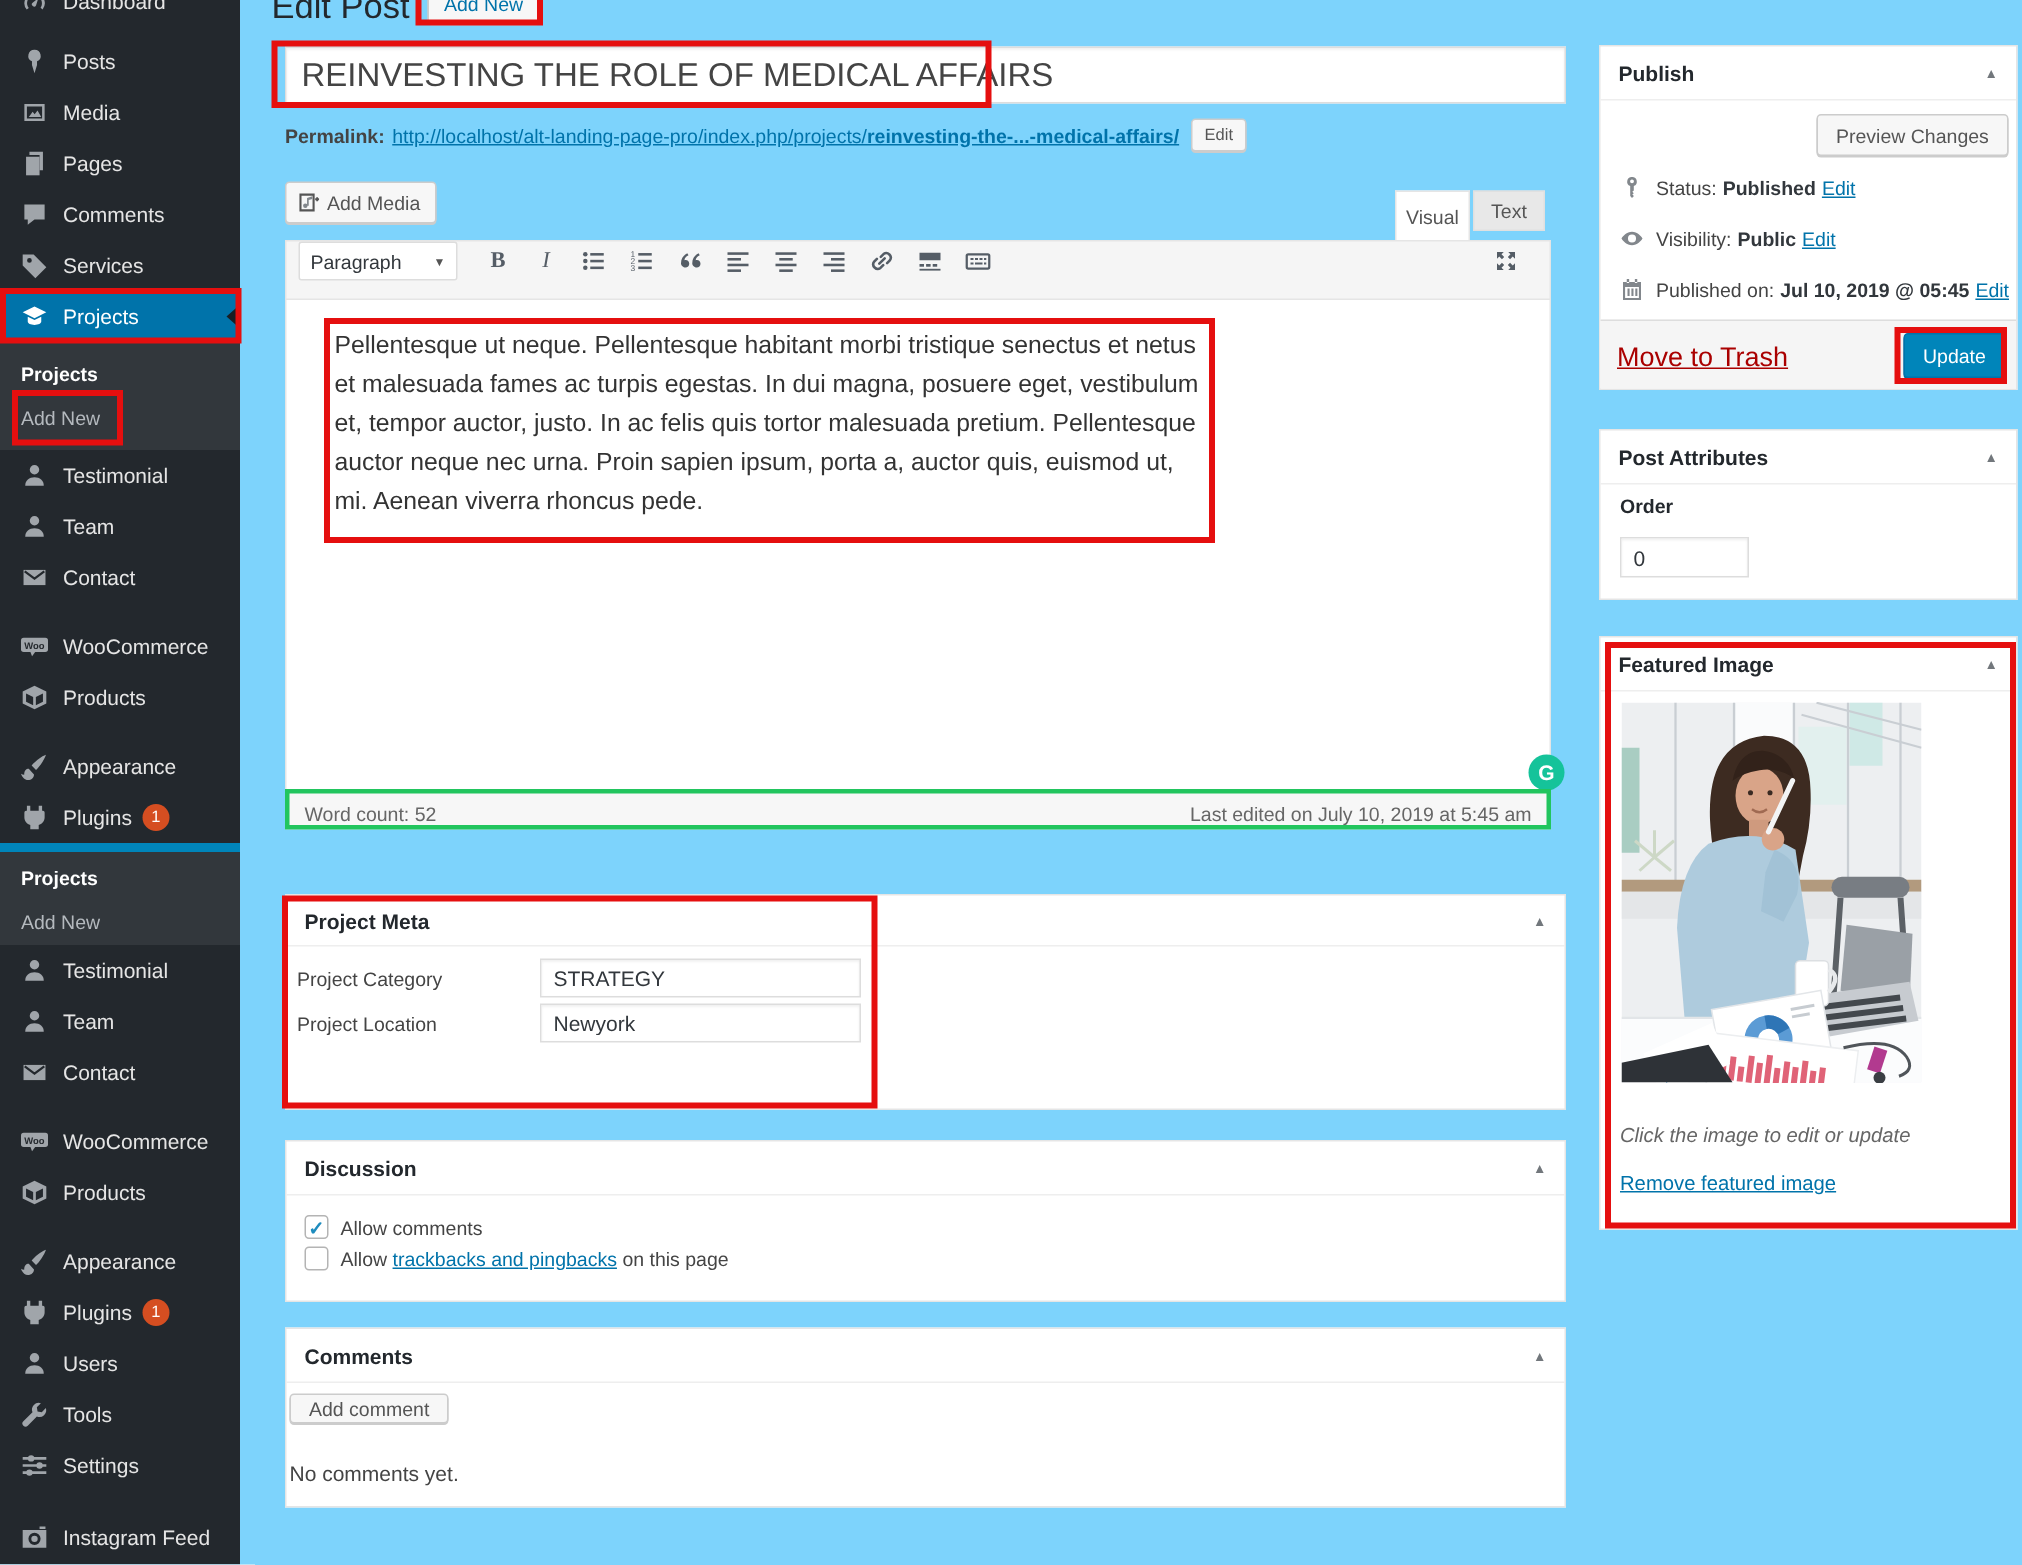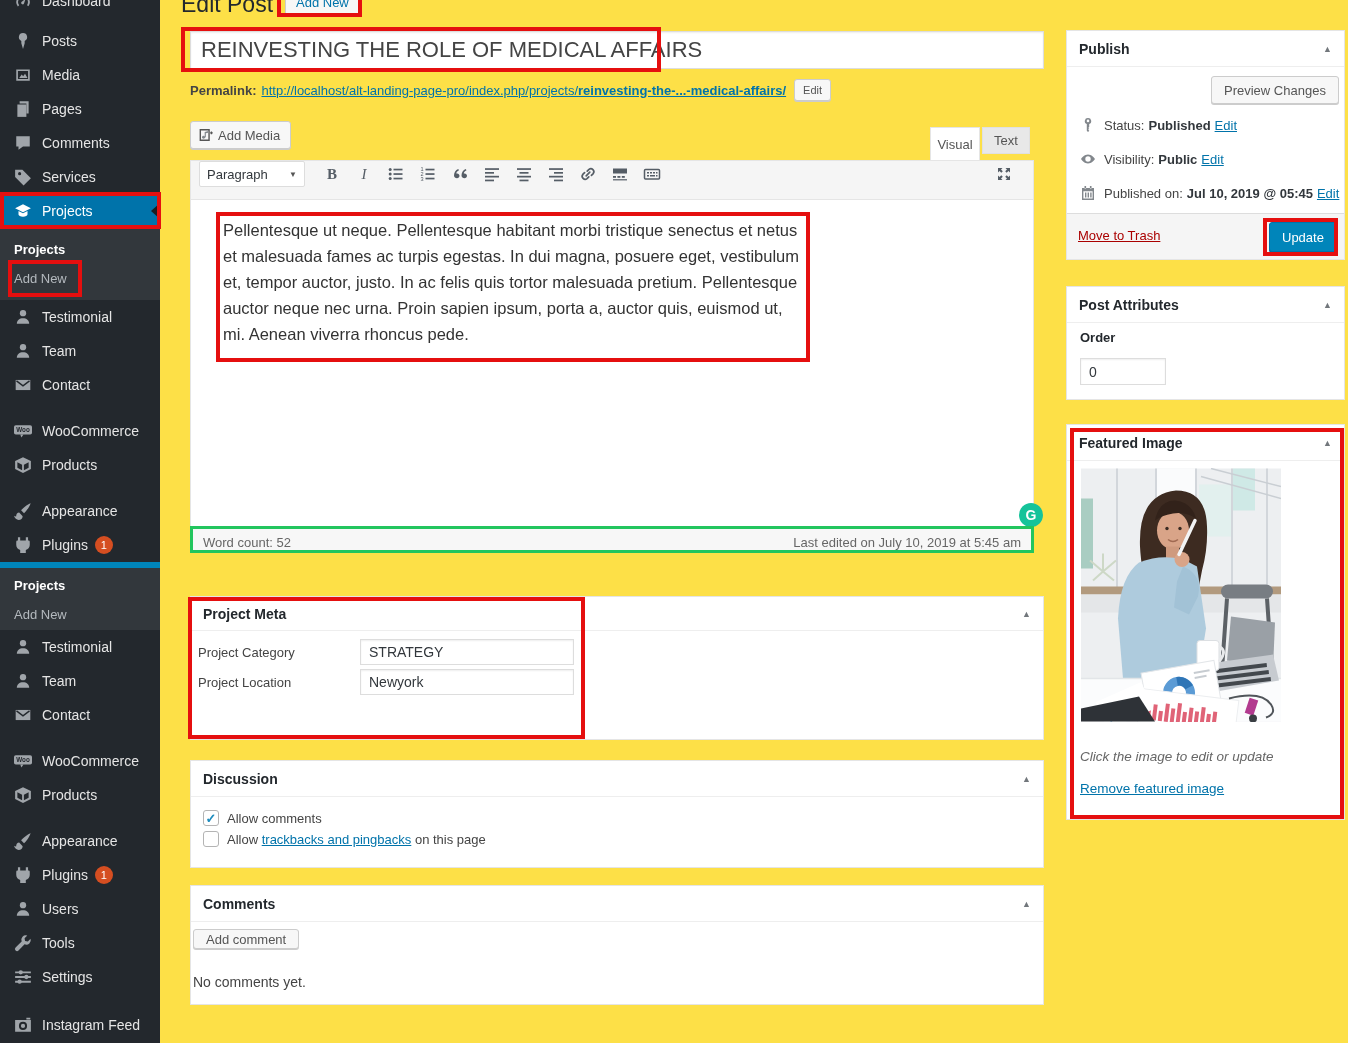--- a/index.html
+++ b/index.html
@@ -1,18 +1,18 @@
 <!DOCTYPE html>
 <html><head>
 <meta charset="utf-8">
 <style>
   * { margin:0; padding:0; box-sizing:border-box; }
   html,body { background:#f1f1f1; }
   body { font-family:"Liberation Sans", sans-serif; }
-  #app { position:relative; width:1348px; height:1043px; overflow:hidden; background:#fde047; }
+  #app { position:relative; width:1348px; height:1043px; overflow:hidden; background:#7dd3fc; }
 
   
   #sidebar { position:absolute; left:0; top:0; width:160px; height:1043px; background:#23282d; color:#eee; font-size:14px; overflow:hidden; }
   .mi { height:34px; display:flex; align-items:center; position:relative; cursor:pointer; }
   .mi .ico { width:18px; height:18px; margin:0 10px 0 14px; color:#a0a5aa; flex:0 0 auto; }
   .mi .ico svg { width:18px; height:18px; fill:currentColor; display:block; }
   .mi .lbl { color:#e5e5e5; white-space:nowrap; }
   .mi.first { margin-top:-16px; }
   .mi.gap-before { margin-top:12px; }
   .mi.gap-before-lg { margin-top:14px; }
@@ -607,21 +607,21 @@
   <div class="pubrow" style="top:185px">
     <span class="pico">
         <svg>
           <use href="#i-cal"></use>
         </svg>
       </span>
     <span class="lab">Published on:</span>
       <b>Jul 10, 2019 @ 05:45</b>
     <span class="link">Edit</span>
   </div>
-  <span class="abs" style="left:1078px;top:228px;font-size:13px;color:#a00;text-decoration:underline;cursor:pointer">Move to Trash</span>
+  <span class="abs" style="left:1078px;top:228px;font-size:18px;color:#a00;text-decoration:underline;cursor:pointer">Move to Trash</span>
   <button class="btn btn-primary" style="position:absolute;left:1269px;top:222px;height:30px;padding:0 12px">Update</button>
 
   <div class="box" style="left:1066px;top:286px;width:279px;height:114px">
     <div class="box-hd">
       <span class="t">Post Attributes</span>
       <span class="collapse">▲</span>
     </div>
   </div>
   <div class="abs" style="left:1080px;top:330px;font-size:13px;font-weight:bold;color:#23282d">Order</div>
   <input class="txt" style="position: absolute; left: 1080px; top: 358px; width: 86px; height: 27px;" value="0">

